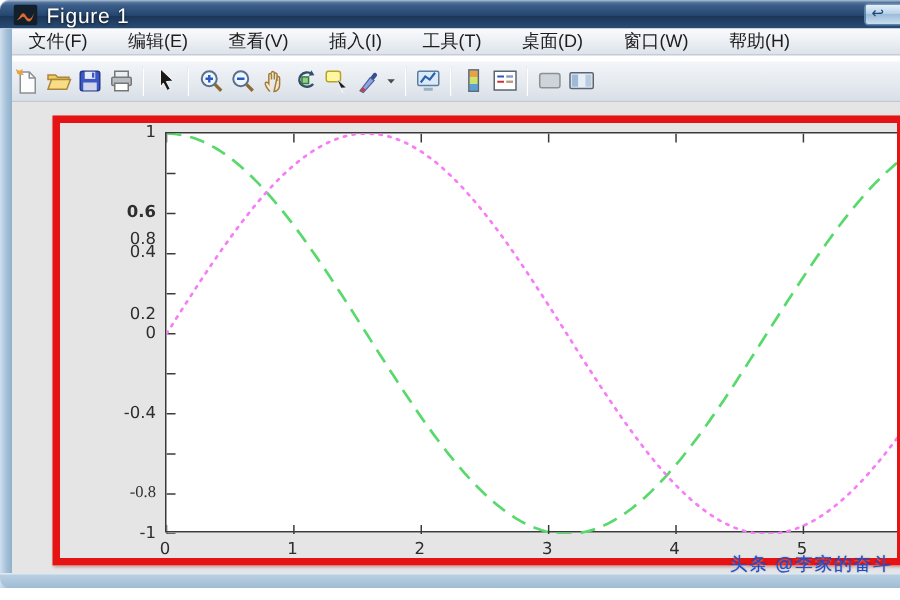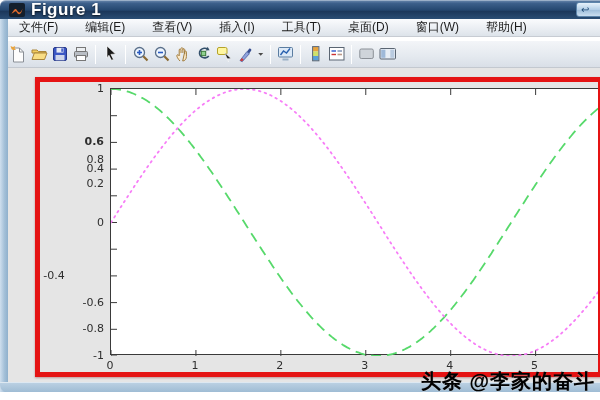--- a/index.html
+++ b/index.html
@@ -9,21 +9,21 @@
   
   .window { position:absolute; left:0; top:0; width:600px; height:392px; }
   .titlebar {
     position:absolute; left:0; top:0; right:0; height:19px;
     background:linear-gradient(180deg,#6d8bb0 0%,#3c5f8a 18%,#24466e 55%,#1a3558 56%,#2a4d74 100%);
     border-top-left-radius:6px;
     display:flex; align-items:center; padding-left:9px;
     box-shadow:inset 0 1px 0 rgba(255,255,255,.35);
   }
   .titlebar .app-icon { width:16px; height:14px; margin-right:6px; flex:0 0 auto; }
-  .titlebar .title-text { color:#fff; font-size:17px; font-weight:bold; letter-spacing:.5px;
+  .titlebar .title-text { color:#fff; font-size:14px; font-weight:normal; letter-spacing:.5px;
     text-shadow:0 1px 2px rgba(0,0,0,.7); }
   .dock-btn {
     position:absolute; right:-8px; top:2px; width:32px; height:15px;
     background:linear-gradient(180deg,#e7f2fb,#b5cfe7 50%,#9cbcd9 51%,#cadef0);
     border:1px solid #5d85ab; border-radius:3px; color:#1d4a75; font-size:10px;
     line-height:13px; text-align:left; padding-left:4px; overflow:hidden;
   }
   .menubar {
     position:absolute; left:0; top:19px; right:0; height:18px;
     background:linear-gradient(180deg,#fafbfd,#e9edf2 60%,#dde3ea);
@@ -57,21 +57,21 @@
   .axes svg { position:absolute; left:0; top:0; }
   .ytick-label { position:absolute; width:100px; text-align:right; font-size:11px; color:#2e2e2e;
     font-family:"DejaVu Sans", sans-serif; transform:translateY(-50%); }
   .xtick-label { position:absolute; width:40px; text-align:center; font-size:11px; color:#2e2e2e;
     font-family:"DejaVu Sans", sans-serif; }
 
   
   .red-rect { position:absolute; left:35px; top:77px; width:568px; height:300px;
     border:5px solid #e51313; z-index:5; box-shadow:0 1px 2px rgba(120,0,0,.35); }
   .watermark { position:absolute; right:5px; top:368px; z-index:6;
-    font-size:20px; font-weight:bold; color:#000000; letter-spacing:1px;
+    font-size:12px; font-weight:normal; color:#1d4ed8; letter-spacing:1px;
     text-shadow:0 1px 1px rgba(255,255,255,.35), 0 0 1px rgba(0,0,0,.5); }
 </style>
 </head>
 <body>
 
 <div class="screen">
 
   <div class="window">
     <div class="titlebar">
       <svg class="app-icon" viewBox="0 0 16 14">
@@ -246,25 +246,24 @@
           <line x1="0" y1="240.3" x2="6" y2="240.3" stroke="#3a3a3a" stroke-width="1"></line>
           <line x1="0" y1="267" x2="6" y2="267" stroke="#3a3a3a" stroke-width="1"></line>
           <polyline points="0.0,0.0 1.7,0.0 3.4,0.1 5.1,0.2 6.8,0.4 8.5,0.7 10.2,1.0 11.9,1.3 13.6,1.7 15.3,2.2 17.0,2.7 18.7,3.2 20.4,3.8 22.1,4.5 23.8,5.2 25.5,6.0 27.2,6.8 28.9,7.6 30.6,8.6 32.3,9.5 34.0,10.5 35.7,11.6 37.4,12.7 39.1,13.9 40.8,15.1 42.5,16.3 44.2,17.6 45.9,19.0 47.6,20.4 49.3,21.8 51.0,23.3 52.7,24.8 54.4,26.4 56.0,28.0 57.7,29.7 59.4,31.4 61.1,33.1 62.8,34.9 64.5,36.7 66.2,38.6 67.9,40.5 69.6,42.4 71.3,44.4 73.0,46.4 74.7,48.4 76.4,50.5 78.1,52.6 79.8,54.8 81.5,56.9 83.2,59.1 84.9,61.4 86.6,63.6 88.3,65.9 90.0,68.2 91.7,70.6 93.4,72.9 95.1,75.3 96.8,77.8 98.5,80.2 100.2,82.6 101.9,85.1 103.6,87.6 105.3,90.1 107.0,92.7 108.7,95.2 110.4,97.8 112.1,100.4 113.8,103.0 115.5,105.6 117.2,108.2 118.9,110.8 120.6,113.4 122.3,116.1 124.0,118.7 125.7,121.4 127.4,124.1 129.1,126.7 130.8,129.4 132.5,132.1 134.2,134.7 135.9,137.4 137.6,140.1 139.3,142.7 141.0,145.4 142.7,148.0 144.4,150.7 146.1,153.3 147.8,156.0 149.5,158.6 151.2,161.2 152.9,163.8 154.6,166.4 156.3,169.0 158.0,171.6 159.7,174.1 161.4,176.7 163.1,179.2 164.7,181.7 166.4,184.2 168.1,186.6 169.8,189.1 171.5,191.5 173.2,193.9 174.9,196.2 176.6,198.6 178.3,200.9 180.0,203.2 181.7,205.5 183.4,207.7 185.1,209.9 186.8,212.1 188.5,214.2 190.2,216.3 191.9,218.4 193.6,220.4 195.3,222.4 197.0,224.4 198.7,226.4 200.4,228.3 202.1,230.1 203.8,231.9 205.5,233.7 207.2,235.5 208.9,237.2 210.6,238.8 212.3,240.5 214.0,242.0 215.7,243.6 217.4,245.1 219.1,246.5 220.8,247.9 222.5,249.2 224.2,250.6 225.9,251.8 227.6,253.0 229.3,254.2 231.0,255.3 232.7,256.4 234.4,257.4 236.1,258.4 237.8,259.3 239.5,260.2 241.2,261.0 242.9,261.7 244.6,262.5 246.3,263.1 248.0,263.7 249.7,264.3 251.4,264.8 253.1,265.3 254.8,265.7 256.5,266.0 258.2,266.3 259.9,266.6 261.6,266.7 263.3,266.9 265.0,267.0 266.7,267.0 268.4,267.0 270.1,266.9 271.8,266.8 273.4,266.6 275.1,266.4 276.8,266.1 278.5,265.7 280.2,265.3 281.9,264.9 283.6,264.4 285.3,263.8 287.0,263.2 288.7,262.6 290.4,261.9 292.1,261.1 293.8,260.3 295.5,259.4 297.2,258.5 298.9,257.6 300.6,256.5 302.3,255.5 304.0,254.4 305.7,253.2 307.4,252.0 309.1,250.8 310.8,249.5 312.5,248.1 314.2,246.7 315.9,245.3 317.6,243.8 319.3,242.3 321.0,240.7 322.7,239.1 324.4,237.4 326.1,235.7 327.8,234.0 329.5,232.2 331.2,230.4 332.9,228.6 334.6,226.7 336.3,224.7 338.0,222.8 339.7,220.8 341.4,218.7 343.1,216.7 344.8,214.5 346.5,212.4 348.2,210.2 349.9,208.0 351.6,205.8 353.3,203.6 355.0,201.3 356.7,198.9 358.4,196.6 360.1,194.2 361.8,191.9 363.5,189.4 365.2,187.0 366.9,184.5 368.6,182.1 370.3,179.6 372.0,177.1 373.7,174.5 375.4,172.0 377.1,169.4 378.8,166.8 380.5,164.2 382.1,161.6 383.8,159.0 385.5,156.4 387.2,153.8 388.9,151.1 390.6,148.5 392.3,145.8 394.0,143.2 395.7,140.5 397.4,137.8 399.1,135.2 400.8,132.5 402.5,129.8 404.2,127.1 405.9,124.5 407.6,121.8 409.3,119.2 411.0,116.5 412.7,113.9 414.4,111.2 416.1,108.6 417.8,106.0 419.5,103.4 421.2,100.8 422.9,98.2 424.6,95.6 426.3,93.1 428.0,90.5 429.7,88.0 431.4,85.5 433.1,83.0 434.8,80.6 436.5,78.1 438.2,75.7 439.9,73.3 441.6,71.0 443.3,68.6 445.0,66.3 446.7,64.0 448.4,61.7 450.1,59.5 451.8,57.3 453.5,55.1 455.2,53.0 456.9,50.8 458.6,48.8 460.3,46.7 462.0,44.7 463.7,42.7 465.4,40.8 467.1,38.9 468.8,37.0 470.5,35.2 472.2,33.4 473.9,31.7 475.6,30.0 477.3,28.3 479.0,26.7 480.7,25.1 482.4,23.6 484.1,22.1 485.8,20.6 487.5,19.2 489.2,17.9" fill="none" stroke="#57d96b" stroke-width="1.8" stroke-dasharray="10,6" stroke-linecap="butt"></polyline>
           <polyline points="0.0,133.5 1.7,130.8 3.4,128.2 5.1,125.5 6.8,122.8 8.5,120.2 10.2,117.5 11.9,114.9 13.6,112.2 15.3,109.6 17.0,107.0 18.7,104.4 20.4,101.8 22.1,99.2 23.8,96.6 25.5,94.0 27.2,91.5 28.9,89.0 30.6,86.5 32.3,84.0 34.0,81.5 35.7,79.1 37.4,76.6 39.1,74.2 40.8,71.9 42.5,69.5 44.2,67.2 45.9,64.9 47.6,62.6 49.3,60.3 51.0,58.1 52.7,55.9 54.4,53.8 56.0,51.6 57.7,49.6 59.4,47.5 61.1,45.5 62.8,43.5 64.5,41.5 66.2,39.6 67.9,37.7 69.6,35.9 71.3,34.1 73.0,32.3 74.7,30.6 76.4,28.9 78.1,27.3 79.8,25.7 81.5,24.1 83.2,22.6 84.9,21.2 86.6,19.7 88.3,18.4 90.0,17.0 91.7,15.8 93.4,14.5 95.1,13.3 96.8,12.2 98.5,11.1 100.2,10.1 101.9,9.1 103.6,8.1 105.3,7.2 107.0,6.4 108.7,5.6 110.4,4.9 112.1,4.2 113.8,3.5 115.5,3.0 117.2,2.4 118.9,1.9 120.6,1.5 122.3,1.1 124.0,0.8 125.7,0.5 127.4,0.3 129.1,0.2 130.8,0.1 132.5,0.0 134.2,0.0 135.9,0.1 137.6,0.2 139.3,0.3 141.0,0.5 142.7,0.8 144.4,1.1 146.1,1.5 147.8,1.9 149.5,2.4 151.2,2.9 152.9,3.5 154.6,4.1 156.3,4.8 158.0,5.5 159.7,6.3 161.4,7.2 163.1,8.1 164.7,9.0 166.4,10.0 168.1,11.0 169.8,12.1 171.5,13.2 173.2,14.4 174.9,15.7 176.6,16.9 178.3,18.3 180.0,19.6 181.7,21.0 183.4,22.5 185.1,24.0 186.8,25.6 188.5,27.2 190.2,28.8 191.9,30.5 193.6,32.2 195.3,33.9 197.0,35.7 198.7,37.6 200.4,39.5 202.1,41.4 203.8,43.3 205.5,45.3 207.2,47.3 208.9,49.4 210.6,51.5 212.3,53.6 214.0,55.8 215.7,57.9 217.4,60.2 219.1,62.4 220.8,64.7 222.5,67.0 224.2,69.3 225.9,71.7 227.6,74.0 229.3,76.4 231.0,78.9 232.7,81.3 234.4,83.8 236.1,86.3 237.8,88.8 239.5,91.3 241.2,93.8 242.9,96.4 244.6,99.0 246.3,101.6 248.0,104.2 249.7,106.8 251.4,109.4 253.1,112.0 254.8,114.7 256.5,117.3 258.2,120.0 259.9,122.6 261.6,125.3 263.3,127.9 265.0,130.6 266.7,133.3 268.4,136.0 270.1,138.6 271.8,141.3 273.4,144.0 275.1,146.6 276.8,149.3 278.5,151.9 280.2,154.6 281.9,157.2 283.6,159.8 285.3,162.4 287.0,165.0 288.7,167.6 290.4,170.2 292.1,172.7 293.8,175.3 295.5,177.8 297.2,180.3 298.9,182.8 300.6,185.3 302.3,187.7 304.0,190.2 305.7,192.6 307.4,195.0 309.1,197.3 310.8,199.6 312.5,202.0 314.2,204.2 315.9,206.5 317.6,208.7 319.3,210.9 321.0,213.1 322.7,215.2 324.4,217.3 326.1,219.3 327.8,221.4 329.5,223.4 331.2,225.3 332.9,227.2 334.6,229.1 336.3,231.0 338.0,232.8 339.7,234.5 341.4,236.3 343.1,237.9 344.8,239.6 346.5,241.2 348.2,242.7 349.9,244.3 351.6,245.7 353.3,247.1 355.0,248.5 356.7,249.9 358.4,251.1 360.1,252.4 361.8,253.6 363.5,254.7 365.2,255.8 366.9,256.9 368.6,257.9 370.3,258.8 372.0,259.7 373.7,260.5 375.4,261.3 377.1,262.1 378.8,262.8 380.5,263.4 382.1,264.0 383.8,264.5 385.5,265.0 387.2,265.5 388.9,265.8 390.6,266.2 392.3,266.4 394.0,266.7 395.7,266.8 397.4,266.9 399.1,267.0 400.8,267.0 402.5,266.9 404.2,266.8 405.9,266.7 407.6,266.5 409.3,266.2 411.0,265.9 412.7,265.5 414.4,265.1 416.1,264.7 417.8,264.1 419.5,263.6 421.2,262.9 422.9,262.2 424.6,261.5 426.3,260.7 428.0,259.9 429.7,259.0 431.4,258.1 433.1,257.1 434.8,256.1 436.5,255.0 438.2,253.8 439.9,252.7 441.6,251.4 443.3,250.2 445.0,248.8 446.7,247.5 448.4,246.1 450.1,244.6 451.8,243.1 453.5,241.6 455.2,240.0 456.9,238.3 458.6,236.7 460.3,234.9 462.0,233.2 463.7,231.4 465.4,229.6 467.1,227.7 468.8,225.8 470.5,223.8 472.2,221.8 473.9,219.8 475.6,217.8 477.3,215.7 479.0,213.6 480.7,211.4 482.4,209.2 484.1,207.0 485.8,204.8 487.5,202.5 489.2,200.2" fill="none" stroke="#f77df7" stroke-width="1.8" stroke-dasharray="1.6,4.4" stroke-linecap="round"></polyline>
         </svg>
       </div>
   <span class="ytick-label" style="left: 4px; top: 88px;">1</span>
       <span class="ytick-label" style="left: 4px; top: 114.7px; margin-top: 44px;">0.8</span>
       <span class="ytick-label" style="left: 4px; top: 141.4px; font-weight: bold;">0.6</span>
       <span class="ytick-label" style="left: 4px; top: 168.1px;">0.4</span>
-      <span class="ytick-label" style="left: 4px; top: 183px;">0.2</span>
+      <span class="ytick-label" style="left: 4px; top: 209px;">0.2</span>
       <span class="ytick-label" style="left: 4px; top: 221.5px;">0</span>
-      <span class="ytick-label" style="left: 4px; top: 274.9px; text-align: center;">-0.4</span>
-      <span class="ytick-label" style="left: 4px; top: 301.6px;">-0.6</span>
-      <span class="ytick-label" style="left: 4px; top: 328.3px;">-0.8</span>
+      <span class="ytick-label" style="left: 4px; top: 274.9px;">-0.4</span>
+      <span class="ytick-label" style="left: 4px; top: 328.3px; font-family: Liberation Serif, serif;">-0.8</span>
       <span class="ytick-label" style="left: 4px; top: 355px;">-1</span>
       <span class="xtick-label" style="left: 90px; top: 359px;">0</span>
       <span class="xtick-label" style="left: 174.922px; top: 359px;">1</span>
       <span class="xtick-label" style="left: 259.844px; top: 359px;">2</span>
       <span class="xtick-label" style="left: 344.766px; top: 359px;">3</span>
       <span class="xtick-label" style="left: 429.688px; top: 359px;">4</span>
       <span class="xtick-label" style="left: 514.61px; top: 359px;">5</span>
     </div>
 
   <div class="red-rect"></div>

